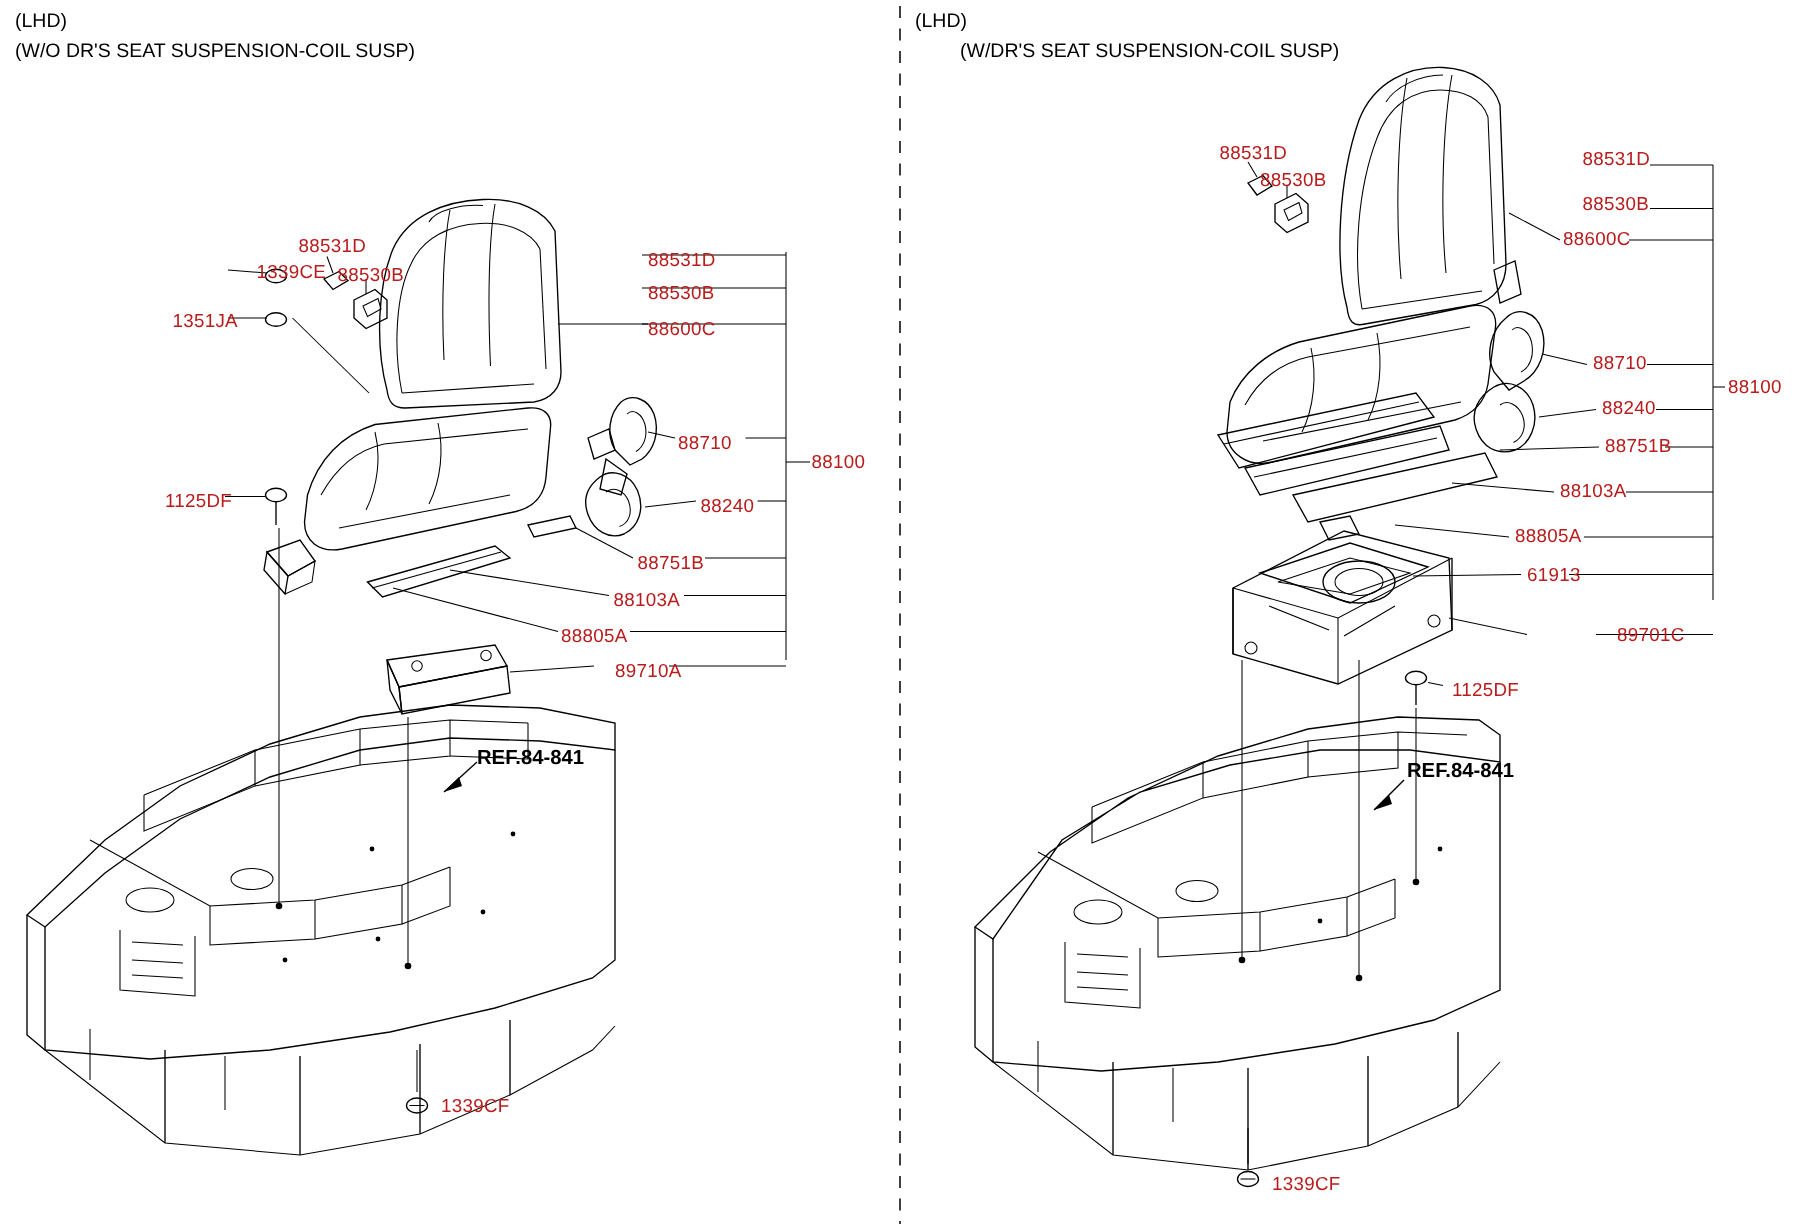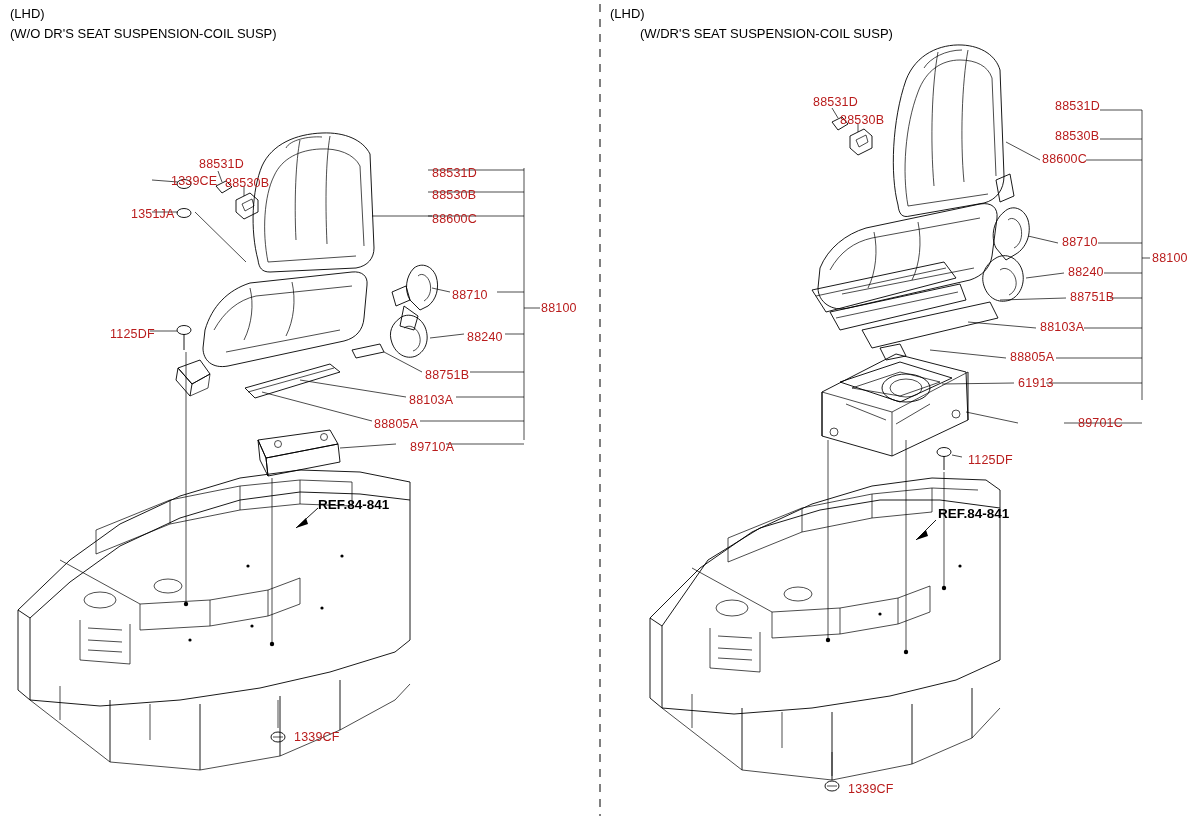--- a/index.html
+++ b/index.html
@@ -293,21 +293,21 @@
       <path class="hair" d="M782 712 L782 748"></path>
       <circle class="dot" cx="828" cy="640" r="2.2"></circle>
       <circle class="dot" cx="906" cy="652" r="2.2"></circle>
       <circle class="dot" cx="944" cy="588" r="2.2"></circle>
       <circle class="dot" cx="880" cy="614" r="1.6"></circle>
       <circle class="dot" cx="960" cy="566" r="1.6"></circle>
     </g>
   </svg>
 
   <div class="lbl" style="left:129px; top:174px;margin-left:42px;">1339CE</div>
-  <div class="lbl" style="left:131px; top:207px;">1351JA</div>
+  <div class="lbl" style="left:115px; top:207px;">1351JA</div>
   <div class="lbl" style="left:199px; top:157px;">88531D</div>
   <div class="lbl" style="left:225px; top:176px;">88530B</div>
   <div class="lbl" style="left:110px; top:327px;">1125DF</div>
 
   <div class="lbl" style="left:432px; top:166px;">88531D</div>
   <div class="lbl" style="left:432px; top:188px;">88530B</div>
   <div class="lbl" style="left:432px; top:212px;">88600C</div>
   <div class="lbl" style="left:452px; top:288px;">88710</div>
   <div class="lbl" style="left:467px; top:330px;">88240</div>
   <div class="lbl" style="left:425px; top:368px;">88751B</div>

